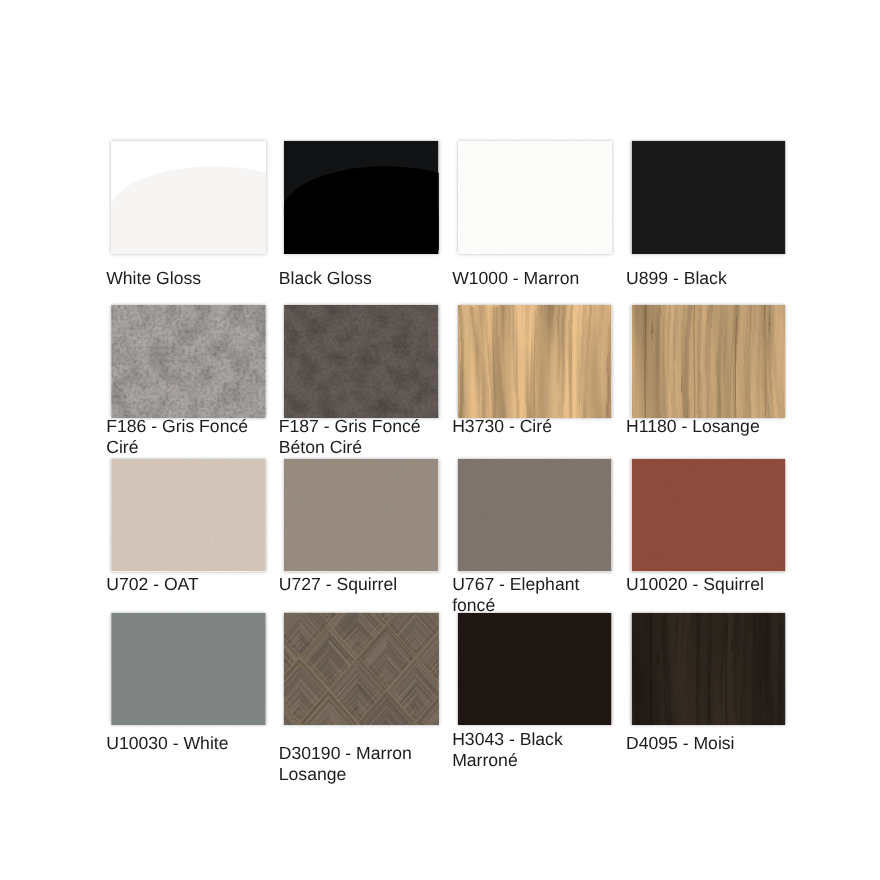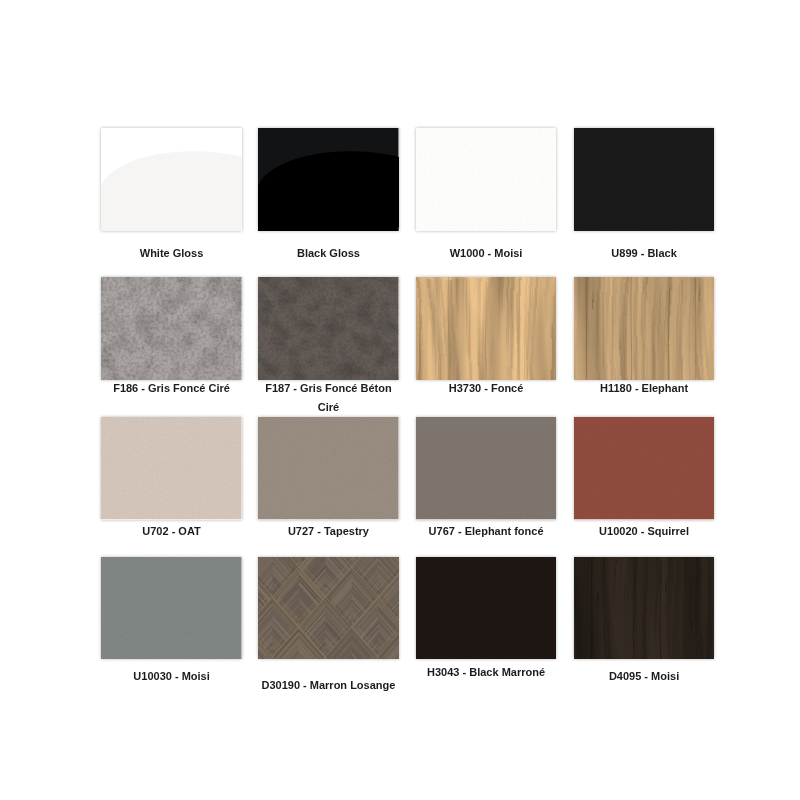--- a/index.html
+++ b/index.html
@@ -4,22 +4,22 @@
 <title>Finishes</title>
 <style>
   html,body{margin:0;padding:0;}
   body{width:800px;height:800px;background:#ffffff;overflow:hidden;
        font-family:"Liberation Sans",sans-serif;}
   #grid{position:absolute;left:0;top:0;width:800px;height:800px;}
   .cell{position:absolute;width:140.5px;}
   .sw{position:absolute;left:0;top:0;width:140.5px;height:102.8px;overflow:hidden;
       box-shadow:0 0 3px 0 rgba(0,0,0,.30);}
   .sw svg{display:block;width:140.5px;height:102.8px;}
-  .cap{position:absolute;left:-4.75px;width:150px;font-size:11px;font-weight:700;
-       color:#1c1c1c;text-align:center;line-height:19px;}
+  .cap{position:absolute;left:-4.75px;width:150px;font-size:16px;font-weight:400;
+       color:#1c1c1c;line-height:19px;}
 </style>
 </head>
 <body>
 
 <div id="grid">
  <div class="cell" style="left:101.3px;top:128.0px">
   <div class="sw" style="height:103.0px">
         <svg viewBox="0 0 141 103" preserveAspectRatio="none" style="height:103.0px">
           <rect width="141" height="103" fill="#ffffff"></rect>
           <g fill="#f6f5f3">
@@ -49,21 +49,21 @@
             <filter id="sg3" x="0" y="0" width="100%" height="100%" color-interpolation-filters="sRGB">
               <feTurbulence type="fractalNoise" baseFrequency="0.85" numOctaves="2" seed="3" result="n"></feTurbulence>
               <feColorMatrix in="n" type="matrix" values="0 0 0 0 0 0 0 0 0 0 0 0 0 0 0 1 0.4 0.2 0 -0.72"></feColorMatrix>
             </filter>
           </defs>
           <rect width="141" height="103" fill="#fdfdfb"></rect>
           <rect width="141" height="103" fill="#ffffff" filter="url(#sg3)" opacity="0.030"></rect>
           <rect width="141" height="103" fill="#000000" filter="url(#sg3)" opacity="0.024" style="mix-blend-mode:multiply"></rect>
         </svg>
       </div>
-  <div class="cap" style="top:115.5px">W1000 - Moisi</div>
+  <div class="cap" style="top:115.5px">W1000 - Marron</div>
  </div>
  <div class="cell" style="left:573.8px;top:128.0px">
   <div class="sw" style="height:103.0px">
         <svg viewBox="0 0 141 103" preserveAspectRatio="none" style="height:103.0px">
           <defs>
             <filter id="sg5" x="0" y="0" width="100%" height="100%" color-interpolation-filters="sRGB">
               <feTurbulence type="fractalNoise" baseFrequency="0.85" numOctaves="2" seed="5" result="n"></feTurbulence>
               <feColorMatrix in="n" type="matrix" values="0 0 0 0 0 0 0 0 0 0 0 0 0 0 0 1 0.4 0.2 0 -0.72"></feColorMatrix>
             </filter>
           </defs>
@@ -138,21 +138,21 @@
           <rect width="141" height="103" fill="#f6e6cc" filter="url(#wg11b)" opacity="0.30"></rect>
           <rect width="141" height="103" fill="#96713c" filter="url(#wg11a)" opacity="0.20" style="mix-blend-mode:multiply"></rect>
           <rect width="141" height="103" fill="#fdf6e8" filter="url(#wg11a)" opacity="0.13"></rect>
           <g fill="none" stroke-linecap="round">
             <path d="M33.0 -8.0 C31.3 30.0 33.8 67.9 32.8 107.0" stroke="#8a6534" stroke-width="0.80" opacity="0.38"></path>
             <path d="M71.0 6.0 C70.1 39.0 69.4 72.0 70.4 106.0" stroke="#8a6534" stroke-width="0.70" opacity="0.34"></path>
             <path d="M104.0 -6.0 C103.9 31.0 104.0 67.9 104.0 106.0" stroke="#8a6534" stroke-width="0.60" opacity="0.30"></path>
           </g>
         </svg>
       </div>
-  <div class="cap" style="top:101.9px">H3730 - Foncé</div>
+  <div class="cap" style="top:101.9px">H3730 - Ciré</div>
  </div>
  <div class="cell" style="left:573.8px;top:277.0px">
   <div class="sw" style="height:103.3px">
         <svg viewBox="0 0 141 103" preserveAspectRatio="none" style="height:103.3px">
           <defs>
             <filter id="wg23a" x="0" y="0" width="100%" height="100%" color-interpolation-filters="sRGB">
               <feTurbulence type="fractalNoise" baseFrequency="0.012 0.006" numOctaves="3" seed="53" result="warp"></feTurbulence>
               <feTurbulence type="fractalNoise" baseFrequency="0.16 0.004" numOctaves="5" seed="23" result="n"></feTurbulence>
               <feDisplacementMap in="n" in2="warp" scale="11" xChannelSelector="R" yChannelSelector="G" result="d"></feDisplacementMap>
               <feColorMatrix in="d" type="matrix" values="0 0 0 0 0 0 0 0 0 0 0 0 0 0 0 1.65 0.5 0.2 0 -1.08"></feColorMatrix>
@@ -178,21 +178,21 @@
             <ellipse cx="19.0" cy="24.0" rx="0.7" ry="1.3" fill="#6a4a22" stroke="none" opacity="0.41"></ellipse>
             <path d="M126.0 10.0 C127.4 15.6 124.6 18.4 126.0 24.0" stroke="#6a4a22" stroke-width="0.77" opacity="0.40"></path>
             <ellipse cx="126.0" cy="17.0" rx="0.6" ry="1.1" fill="#6a4a22" stroke="none" opacity="0.36"></ellipse>
             <path d="M70.0 5.0 C71.2 9.8 68.8 12.2 70.0 17.0" stroke="#6a4a22" stroke-width="0.66" opacity="0.32"></path>
             <ellipse cx="70.0" cy="11.0" rx="0.5" ry="1.0" fill="#6a4a22" stroke="none" opacity="0.29"></ellipse>
             <path d="M46.0 65.5 C47.3 70.7 44.7 73.3 46.0 78.5" stroke="#6a4a22" stroke-width="0.72" opacity="0.30"></path>
             <ellipse cx="46.0" cy="72.0" rx="0.5" ry="1.0" fill="#6a4a22" stroke="none" opacity="0.27"></ellipse>
           </g>
         </svg>
       </div>
-  <div class="cap" style="top:101.9px">H1180 - Elephant</div>
+  <div class="cap" style="top:101.9px">H1180 - Losange</div>
  </div>
  <div class="cell" style="left:101.3px;top:417.3px">
   <div class="sw" style="height:102.3px">
         <svg viewBox="0 0 141 103" preserveAspectRatio="none" style="height:102.3px">
           <defs>
             <filter id="sg7" x="0" y="0" width="100%" height="100%" color-interpolation-filters="sRGB">
               <feTurbulence type="fractalNoise" baseFrequency="0.85" numOctaves="2" seed="7" result="n"></feTurbulence>
               <feColorMatrix in="n" type="matrix" values="0 0 0 0 0 0 0 0 0 0 0 0 0 0 0 1 0.4 0.2 0 -0.72"></feColorMatrix>
             </filter>
           </defs>
@@ -210,21 +210,21 @@
             <filter id="sg11" x="0" y="0" width="100%" height="100%" color-interpolation-filters="sRGB">
               <feTurbulence type="fractalNoise" baseFrequency="0.85" numOctaves="2" seed="11" result="n"></feTurbulence>
               <feColorMatrix in="n" type="matrix" values="0 0 0 0 0 0 0 0 0 0 0 0 0 0 0 1 0.4 0.2 0 -0.72"></feColorMatrix>
             </filter>
           </defs>
           <rect width="141" height="103" fill="#998d82"></rect>
           <rect width="141" height="103" fill="#ffffff" filter="url(#sg11)" opacity="0.050"></rect>
           <rect width="141" height="103" fill="#000000" filter="url(#sg11)" opacity="0.040" style="mix-blend-mode:multiply"></rect>
         </svg>
       </div>
-  <div class="cap" style="top:104.9px">U727 - Tapestry</div>
+  <div class="cap" style="top:104.9px">U727 - Squirrel</div>
  </div>
  <div class="cell" style="left:415.8px;top:417.3px">
   <div class="sw" style="height:102.3px">
         <svg viewBox="0 0 141 103" preserveAspectRatio="none" style="height:102.3px">
           <defs>
             <filter id="sg13" x="0" y="0" width="100%" height="100%" color-interpolation-filters="sRGB">
               <feTurbulence type="fractalNoise" baseFrequency="0.85" numOctaves="2" seed="13" result="n"></feTurbulence>
               <feColorMatrix in="n" type="matrix" values="0 0 0 0 0 0 0 0 0 0 0 0 0 0 0 1 0.4 0.2 0 -0.72"></feColorMatrix>
             </filter>
           </defs>
@@ -258,21 +258,21 @@
             <filter id="sg23" x="0" y="0" width="100%" height="100%" color-interpolation-filters="sRGB">
               <feTurbulence type="fractalNoise" baseFrequency="0.85" numOctaves="2" seed="23" result="n"></feTurbulence>
               <feColorMatrix in="n" type="matrix" values="0 0 0 0 0 0 0 0 0 0 0 0 0 0 0 1 0.4 0.2 0 -0.72"></feColorMatrix>
             </filter>
           </defs>
           <rect width="141" height="103" fill="#808683"></rect>
           <rect width="141" height="103" fill="#ffffff" filter="url(#sg23)" opacity="0.045"></rect>
           <rect width="141" height="103" fill="#000000" filter="url(#sg23)" opacity="0.036" style="mix-blend-mode:multiply"></rect>
         </svg>
       </div>
-  <div class="cap" style="top:110.6px">U10030 - Moisi</div>
+  <div class="cap" style="top:110.6px">U10030 - White</div>
  </div>
  <div class="cell" style="left:258.2px;top:556.7px">
   <div class="sw" style="height:102.8px">
         <svg viewBox="0 0 141 103" preserveAspectRatio="none" style="height:102.8px">
           <rect width="141" height="103" fill="#6e6055"></rect>
           <g fill="none">
             <path d="M-38.5 -80.0L-12.0 -50.0L-38.5 -20.0L-65.0 -50.0Z" fill="#6d6055"></path>
             <path d="M-38.5 -73.1L-18.1 -50.0L-38.5 -26.9L-58.9 -50.0Z" fill="#746659"></path>
             <path d="M-38.5 -79.1L-12.4 -49.6" stroke="#4b423b" stroke-width="0.89" opacity="0.23"></path>
             <path d="M-38.5 -76.3L-13.6 -48.1" stroke="#857a6c" stroke-width="0.71" opacity="0.38"></path>

